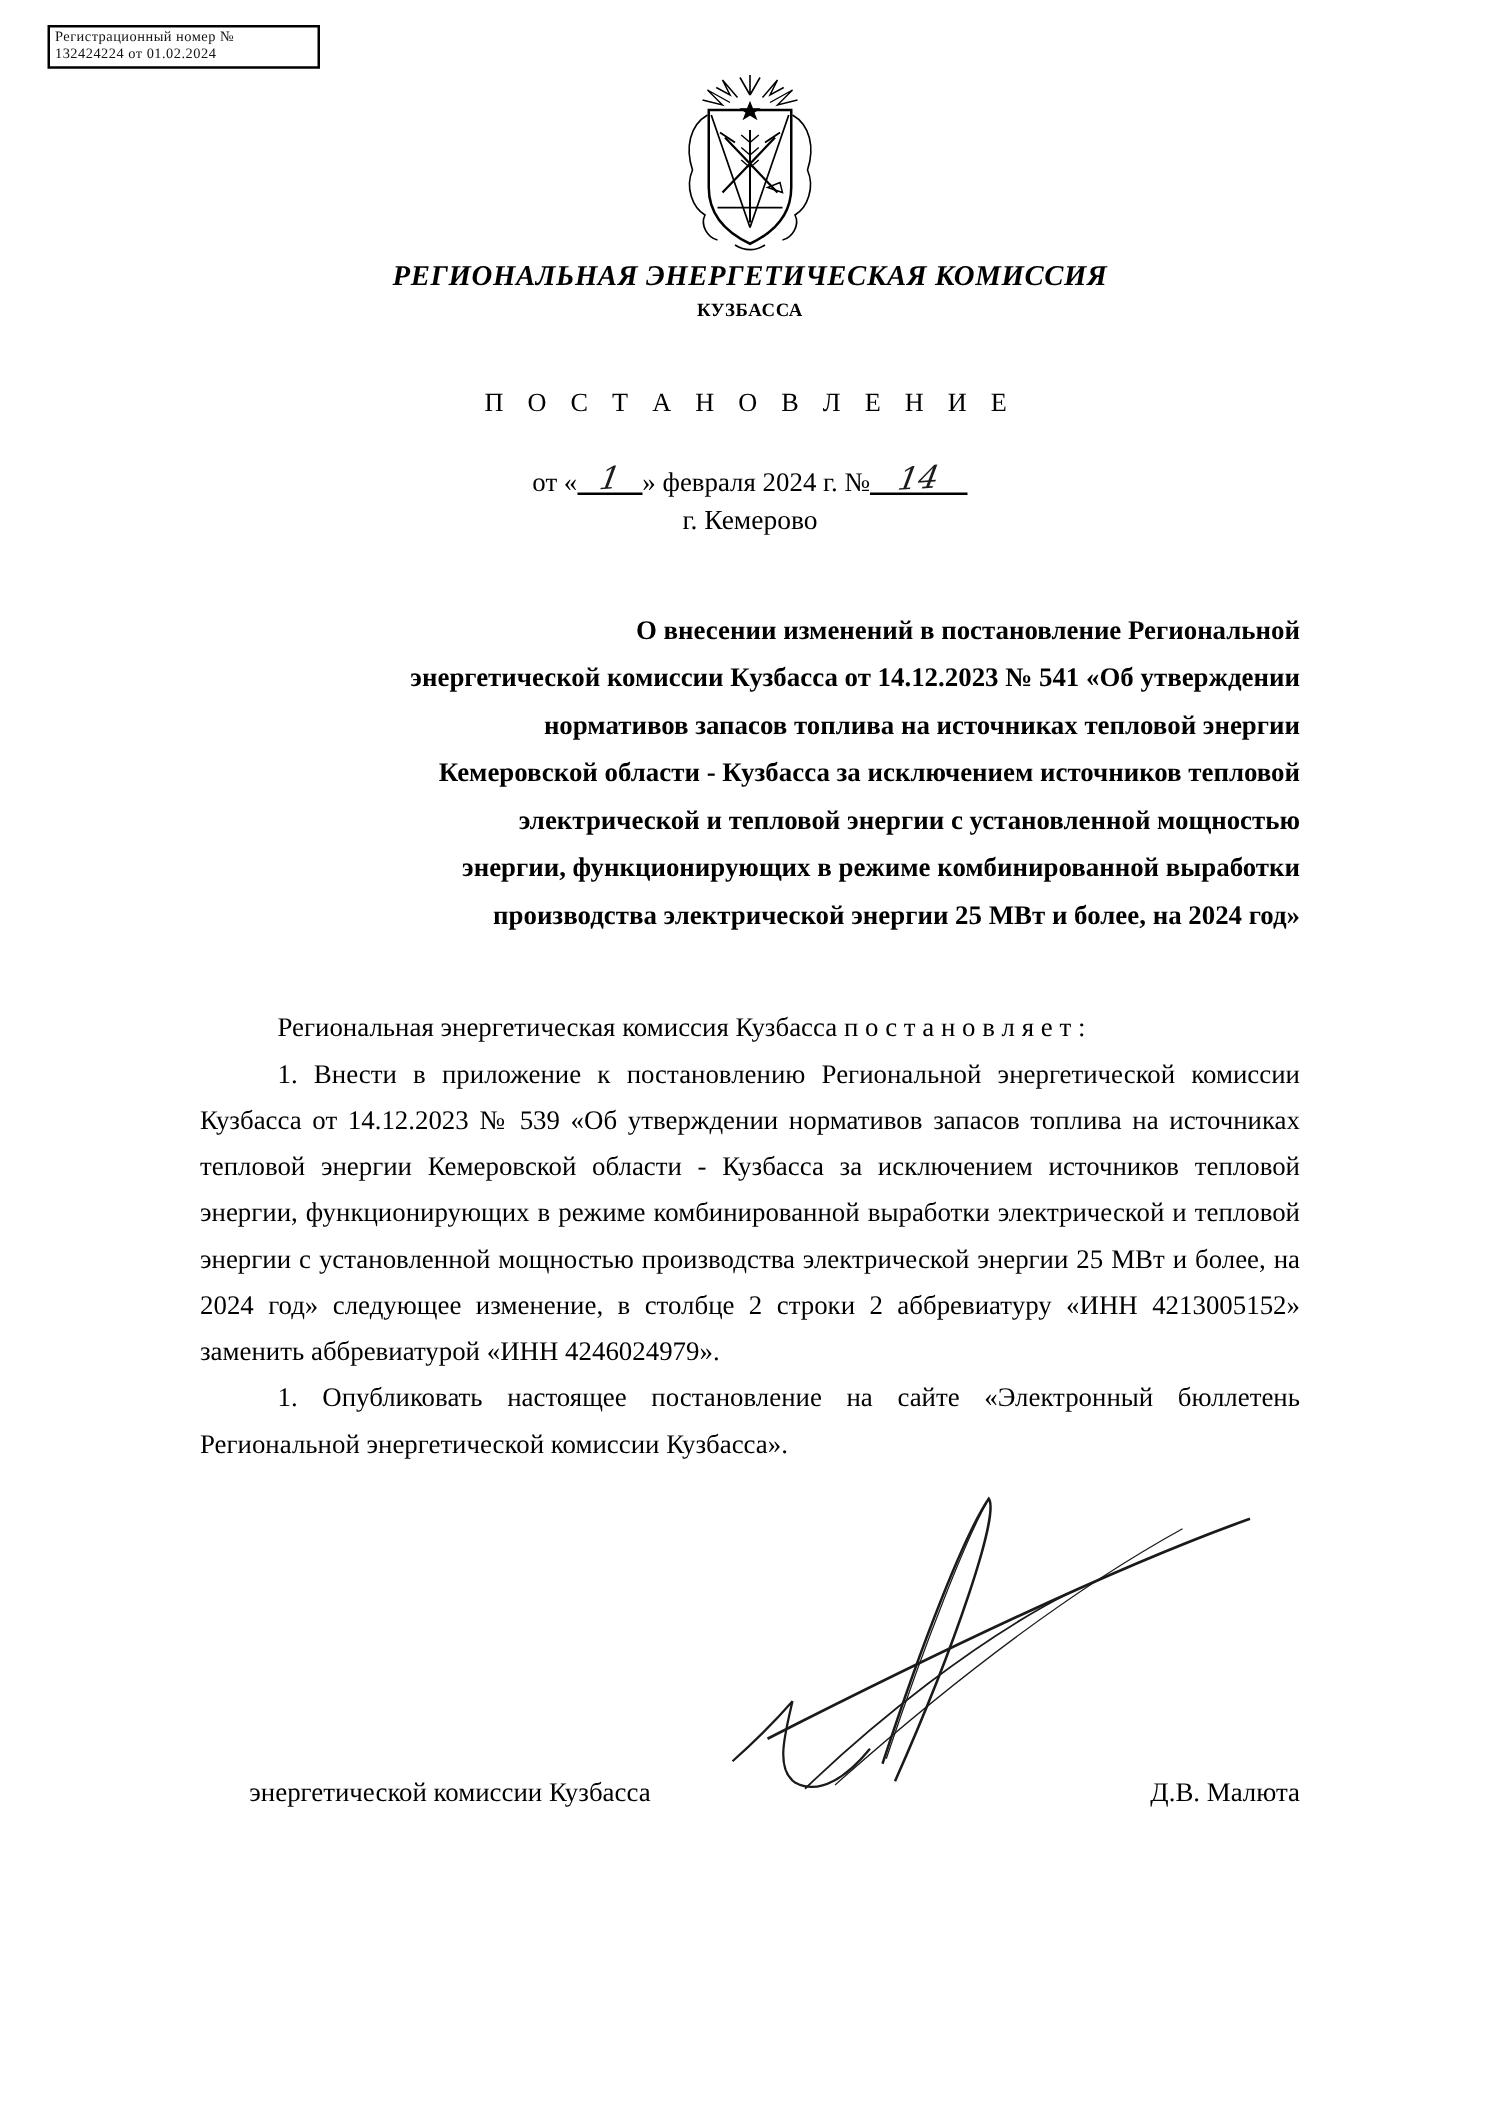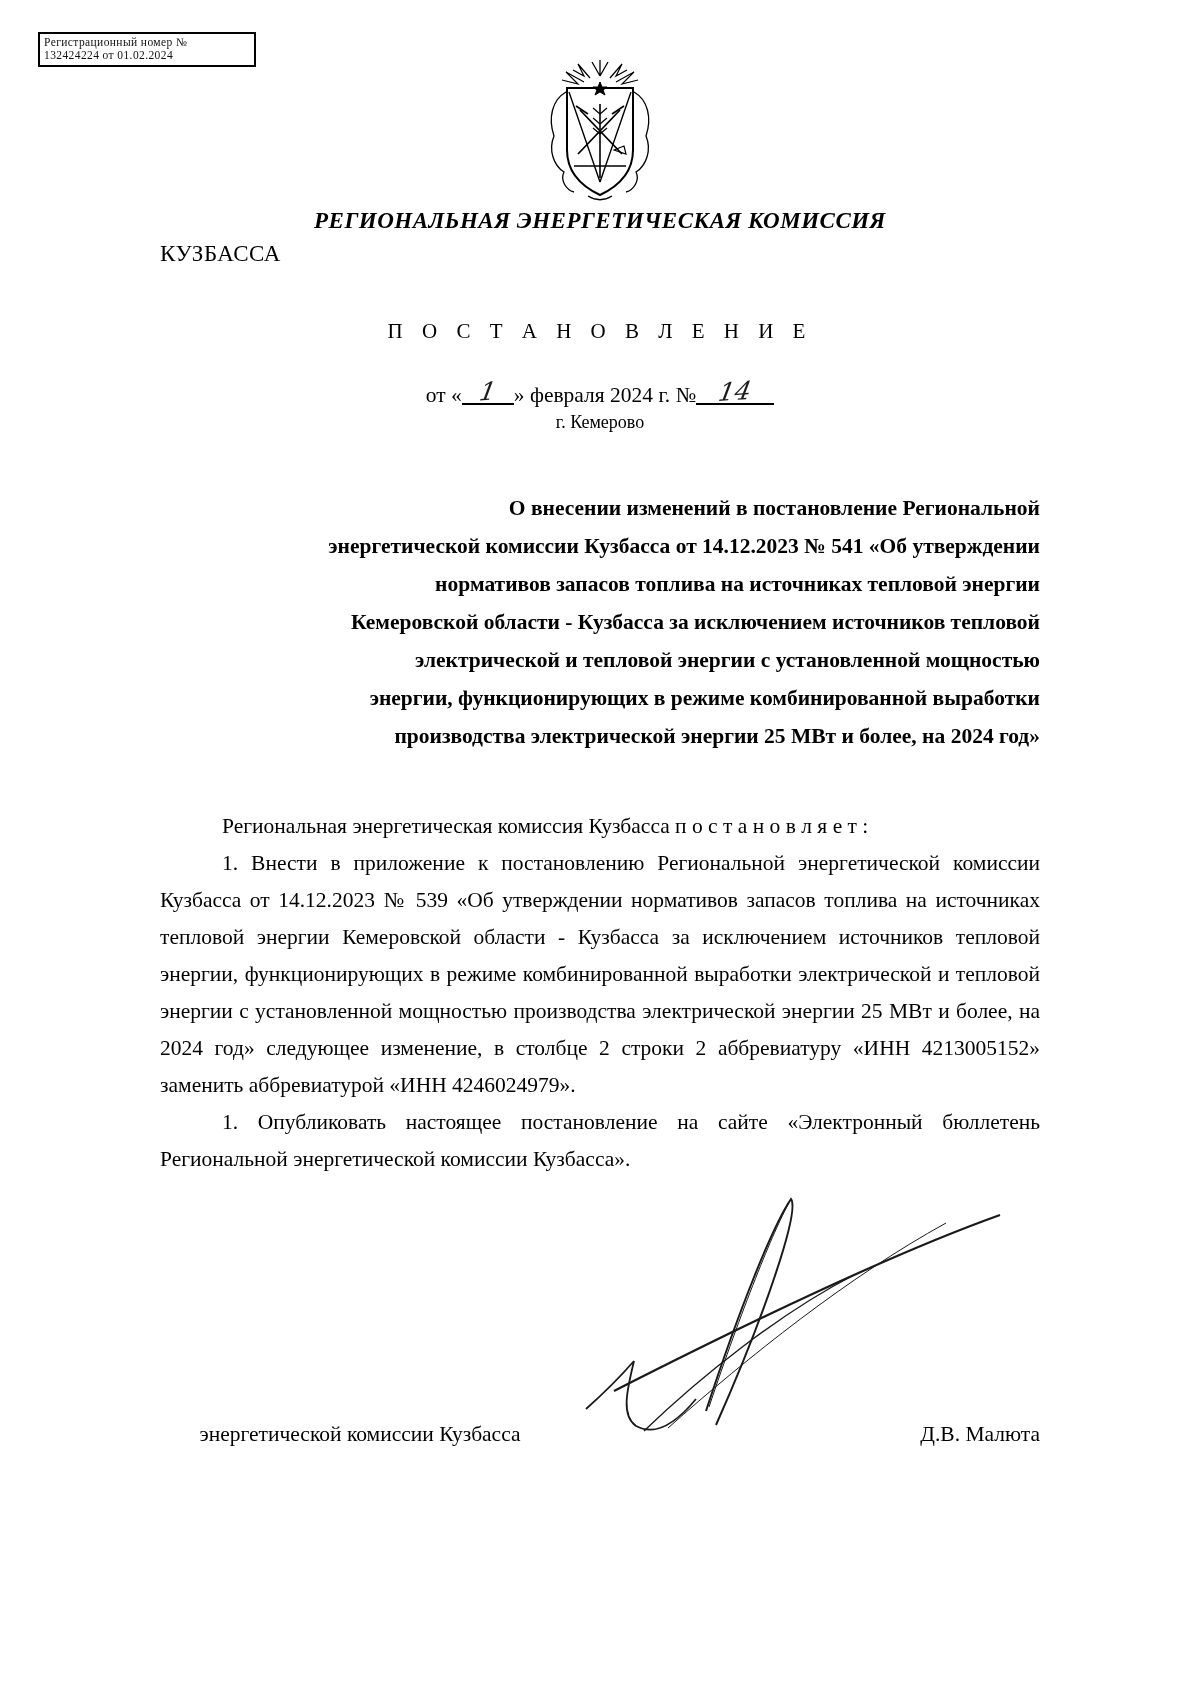--- a/index.html
+++ b/index.html
@@ -7,47 +7,47 @@
   .page {
     position: relative;
     width: 1200px; height: 1698px;
     margin: 0 auto;
     background: #ffffff;
     color: #000;
     overflow: hidden;
   }
   
   .stamp {
-    position: absolute; left: 38px; top: 32px;
+    position: absolute; left: 38px; top: 20px;
     border: 2px solid #000;
     padding: 2px 6px 3px 4px;
     font-size: 11.5px; line-height: 13px;
     letter-spacing: 0.4px;
     color: #111;
     min-width: 218px;
   }
   
   .content { width: 880px; margin: 0 auto; }
   .coat-wrap { text-align: center; padding-top: 58px; height: 200px; }
   .org-line1 { text-align: center; font-weight: bold; font-size: 23px; margin-top: 8px; letter-spacing: 0.5px; font-style: italic; }
-  .org-line2 { text-align: left; font-weight: normal; font-size: 23px; margin-top: 7px; letter-spacing: 0.5px; }
+  .org-line2 { text-align: center; font-weight: bold; font-size: 15px; margin-top: 7px; letter-spacing: 0.5px; }
   .doc-type { text-align: center; font-size: 21px; letter-spacing: 7px; margin-top: 52px; }
   .date-line { text-align: center; font-size: 21.5px; margin-top: 35px; white-space: nowrap; }
   .blank {
     display: inline-block; border-bottom: 2px solid #000;
     text-align: center; vertical-align: baseline; position: relative; height: 26px;
   }
   .blank.day { width: 52px; }
   .blank.num { width: 78px; }
   .handwritten {
     font-family: "DejaVu Serif", serif; font-style: italic;
     display: inline-block; transform: skewX(-14deg) rotate(-4deg);
     font-size: 25px; position: relative; top: -2px; color: #1c1c1c;
   }
-  .city { text-align: center; font-size: 18px; margin-top: 4px; }
+  .city { text-align: center; font-size: 22px; margin-top: 4px; }
   .doc-title { margin-top: 56px; text-align: right; font-weight: bold; font-size: 21.5px; line-height: 38px; }
   .body-text { margin-top: 53px; font-size: 21.5px; line-height: 37px; text-align: justify; }
   .body-text p { text-indent: 62px; }
   .sig-row {
     position: absolute; left: 160px; right: 160px; top: 1385px;
     display: flex; justify-content: space-between; align-items: flex-end;
     font-size: 21.5px; line-height: 35px;
   }
   .sig-position { text-align: center; width: 400px; }
   .sig-name { text-align: right; padding-bottom: 0; margin-top: 32px; }

